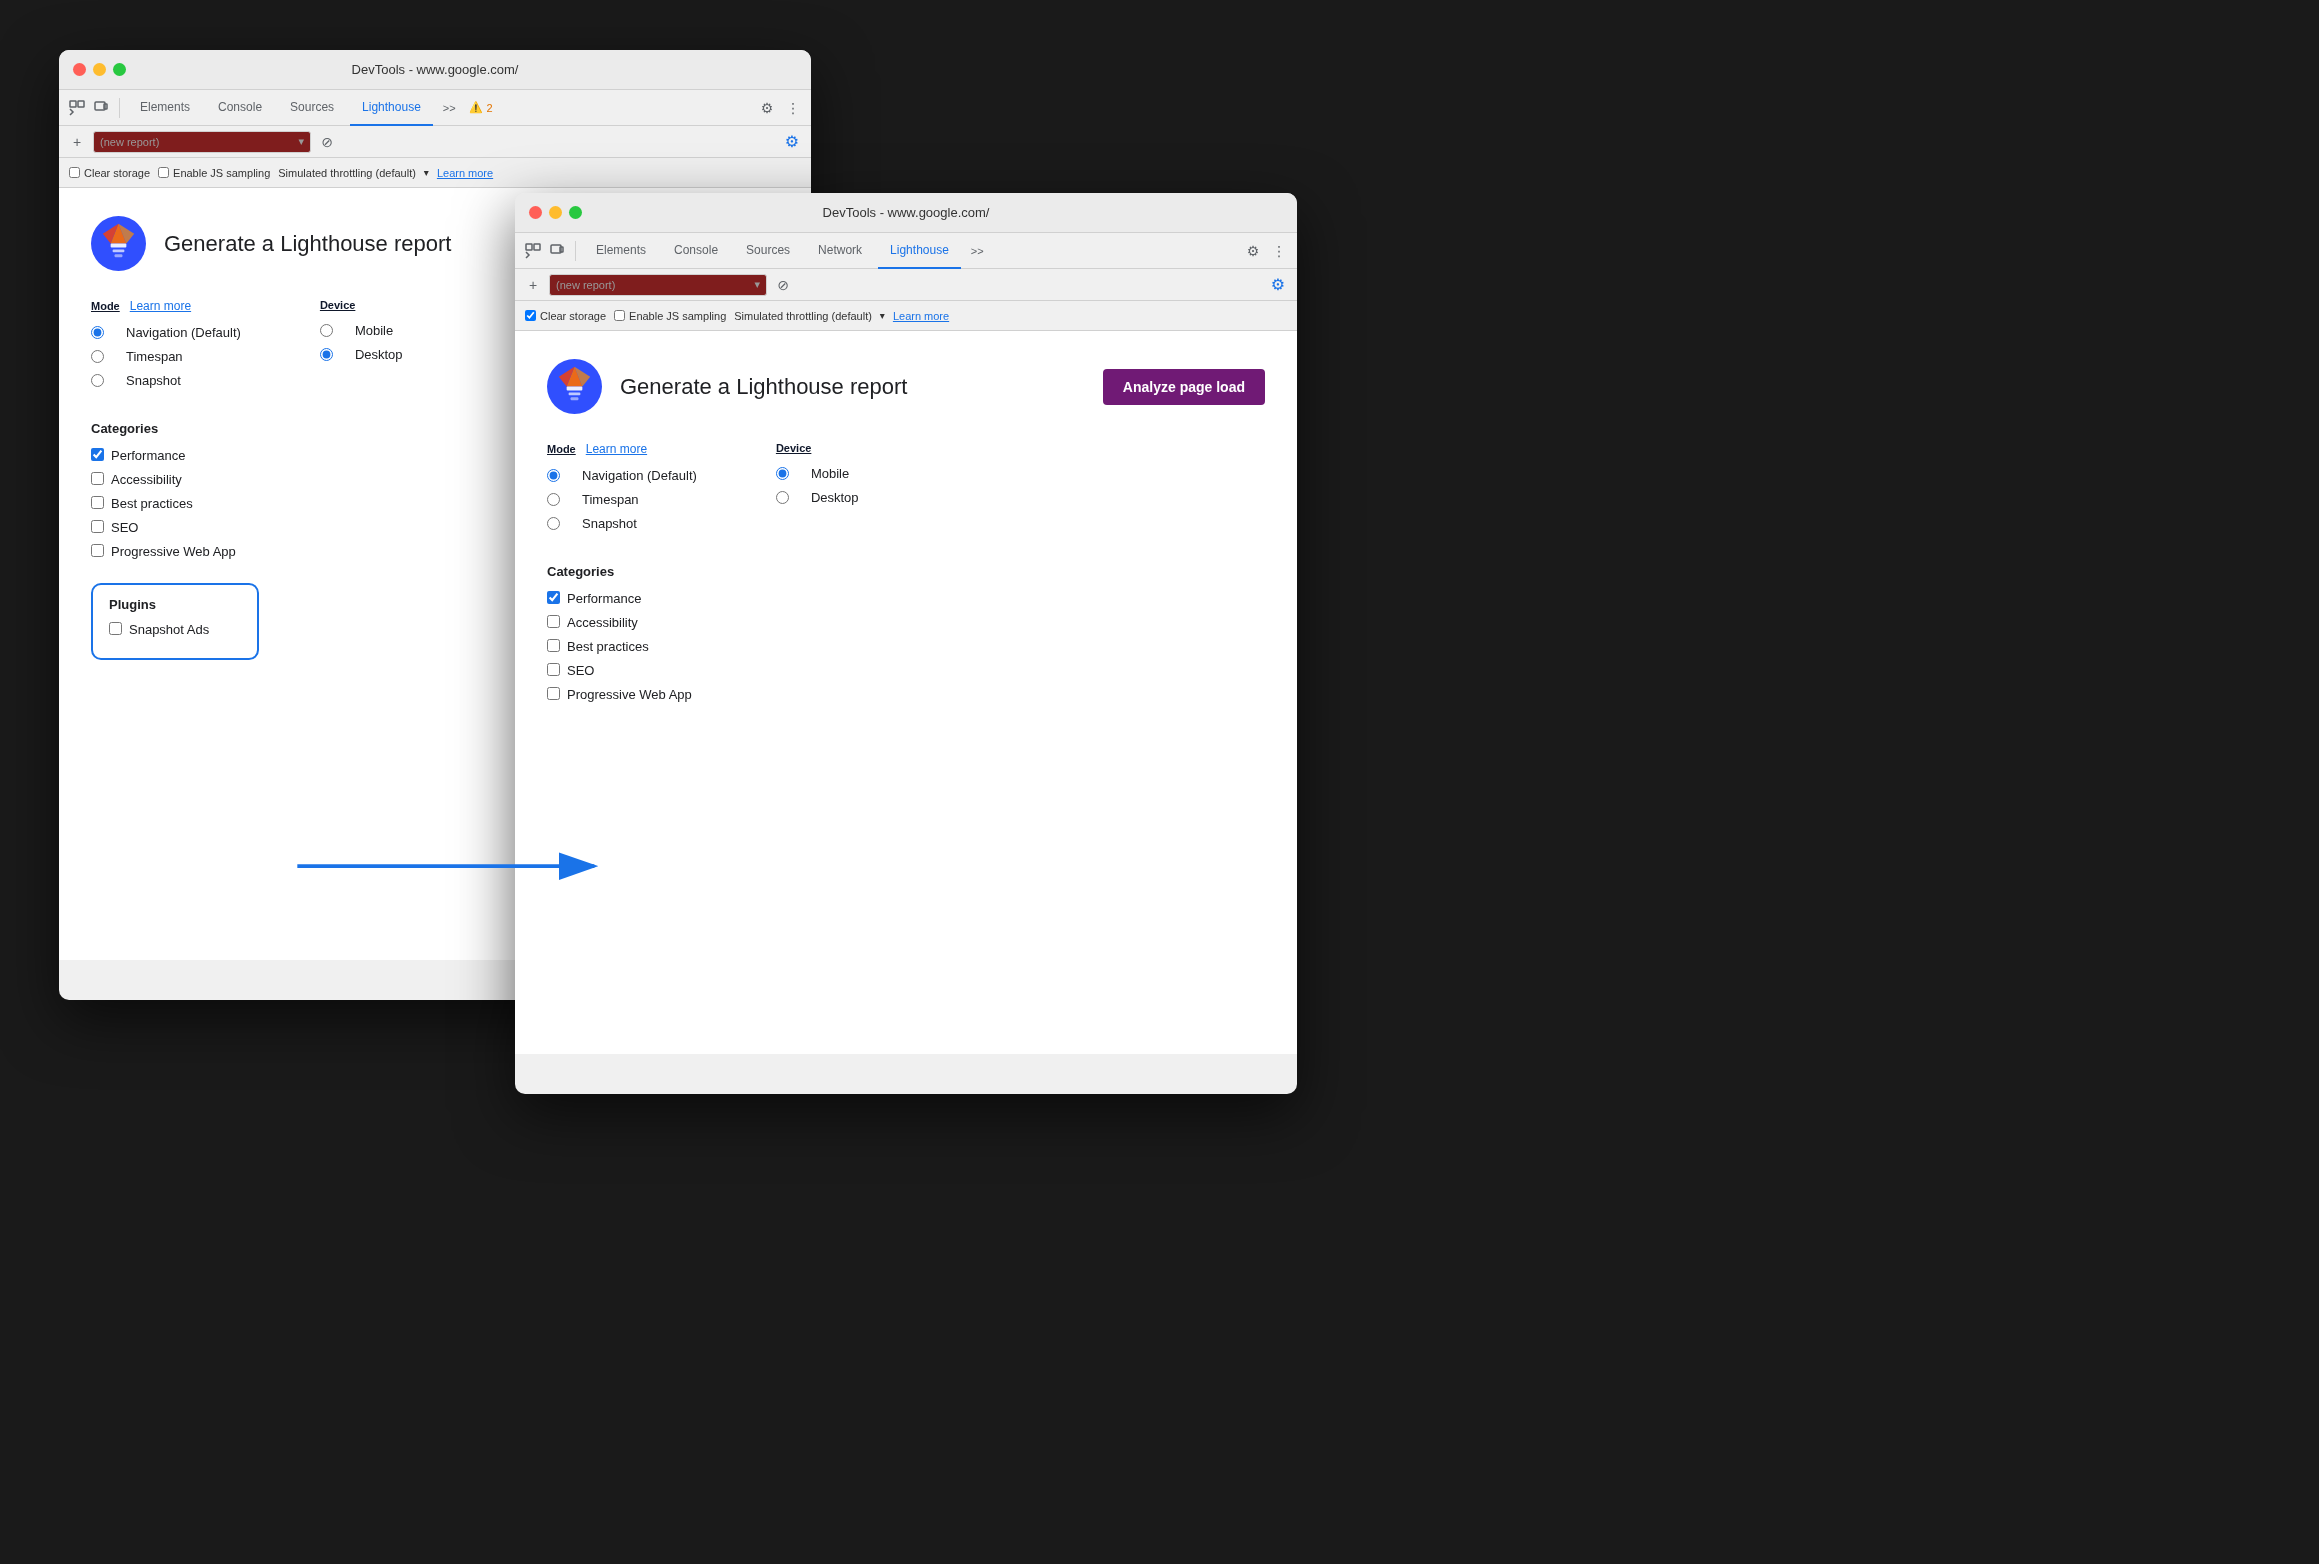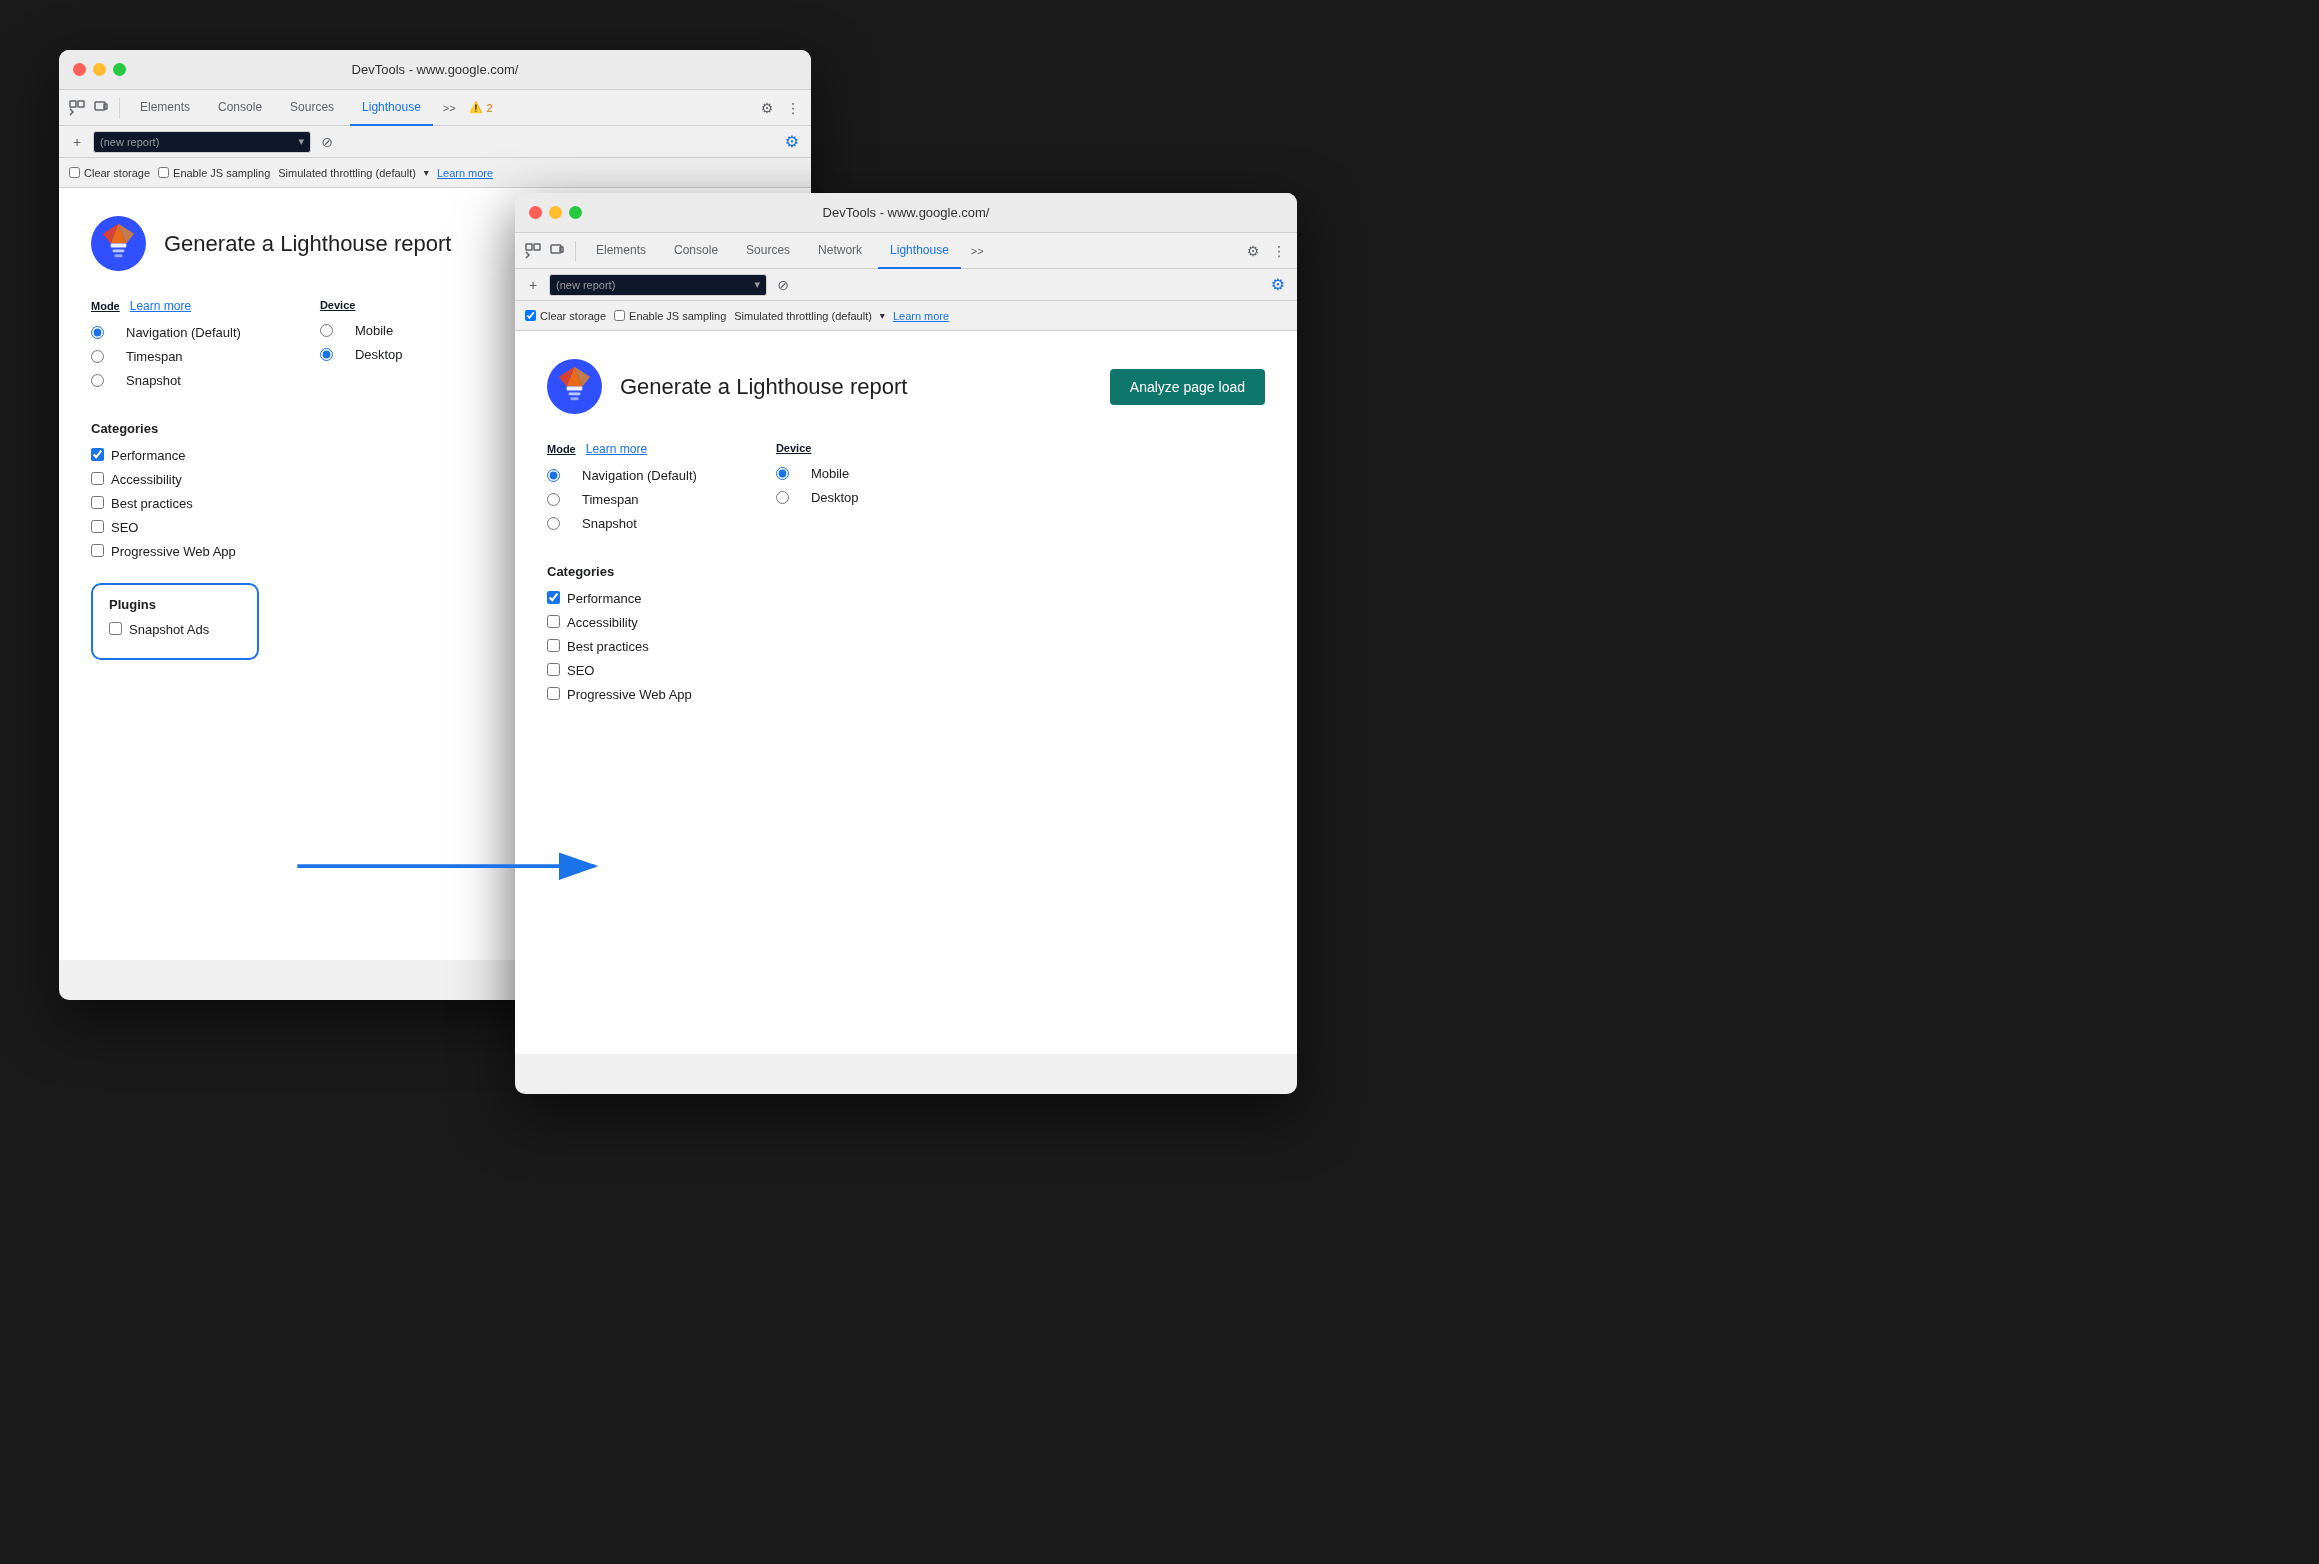--- a/index.html
+++ b/index.html
@@ -140,21 +140,21 @@
       border-bottom: 1px solid #d0d0d0;
       display: flex;
       align-items: center;
       padding: 0 8px;
       height: 32px;
       gap: 6px;
     }
     .new-report-input {
       display: flex;
       align-items: center;
-      background: #0f172a;
+      background: #7f1d1d;
       border: 1px solid #d0d0d0;
       border-radius: 3px;
       height: 22px;
       padding: 0 6px;
       font-size: 11px;
       color: #999;
       gap: 4px;
       flex: 1;
       max-width: 218px;
     }
@@ -227,27 +227,27 @@
       height: 55px;
       flex-shrink: 0;
     }
     .lh-title {
       font-size: 22px;
       font-weight: 400;
       color: #202124;
     }
     .analyze-btn {
       margin-left: auto;
-      background: #0f766e;
+      background: #701a75;
       color: #fff;
       border: none;
       border-radius: 4px;
       padding: 10px 20px;
       font-size: 14px;
-      font-weight: 400;
+      font-weight: 700;
       cursor: pointer;
       white-space: nowrap;
     }
 
     
     .config-section {
       display: flex;
       gap: 79px;
       margin-bottom: 24px;
     }

